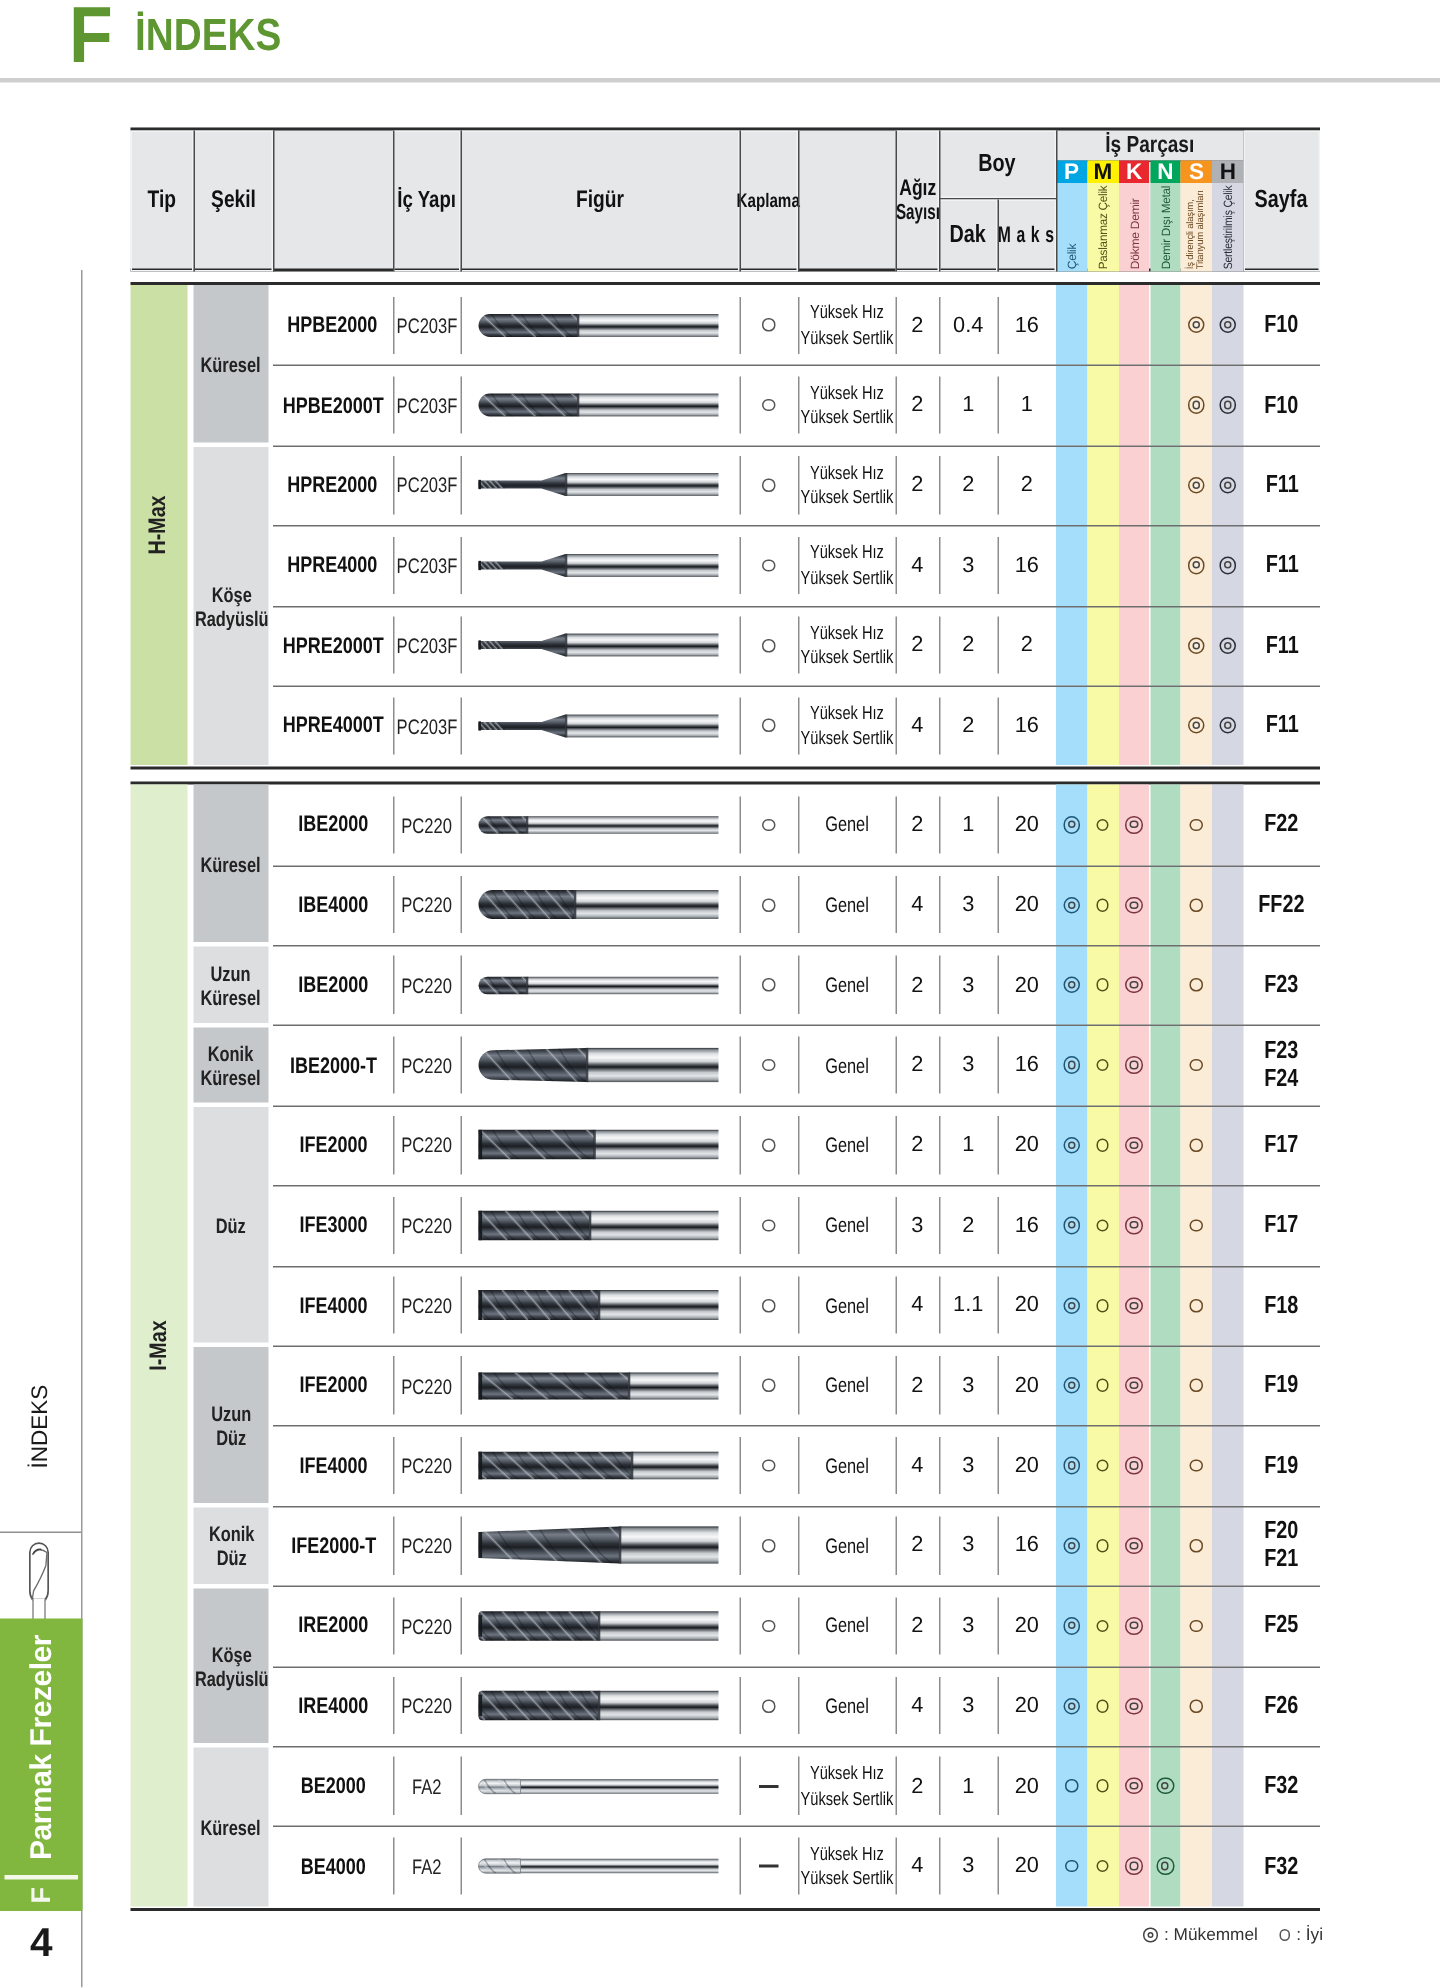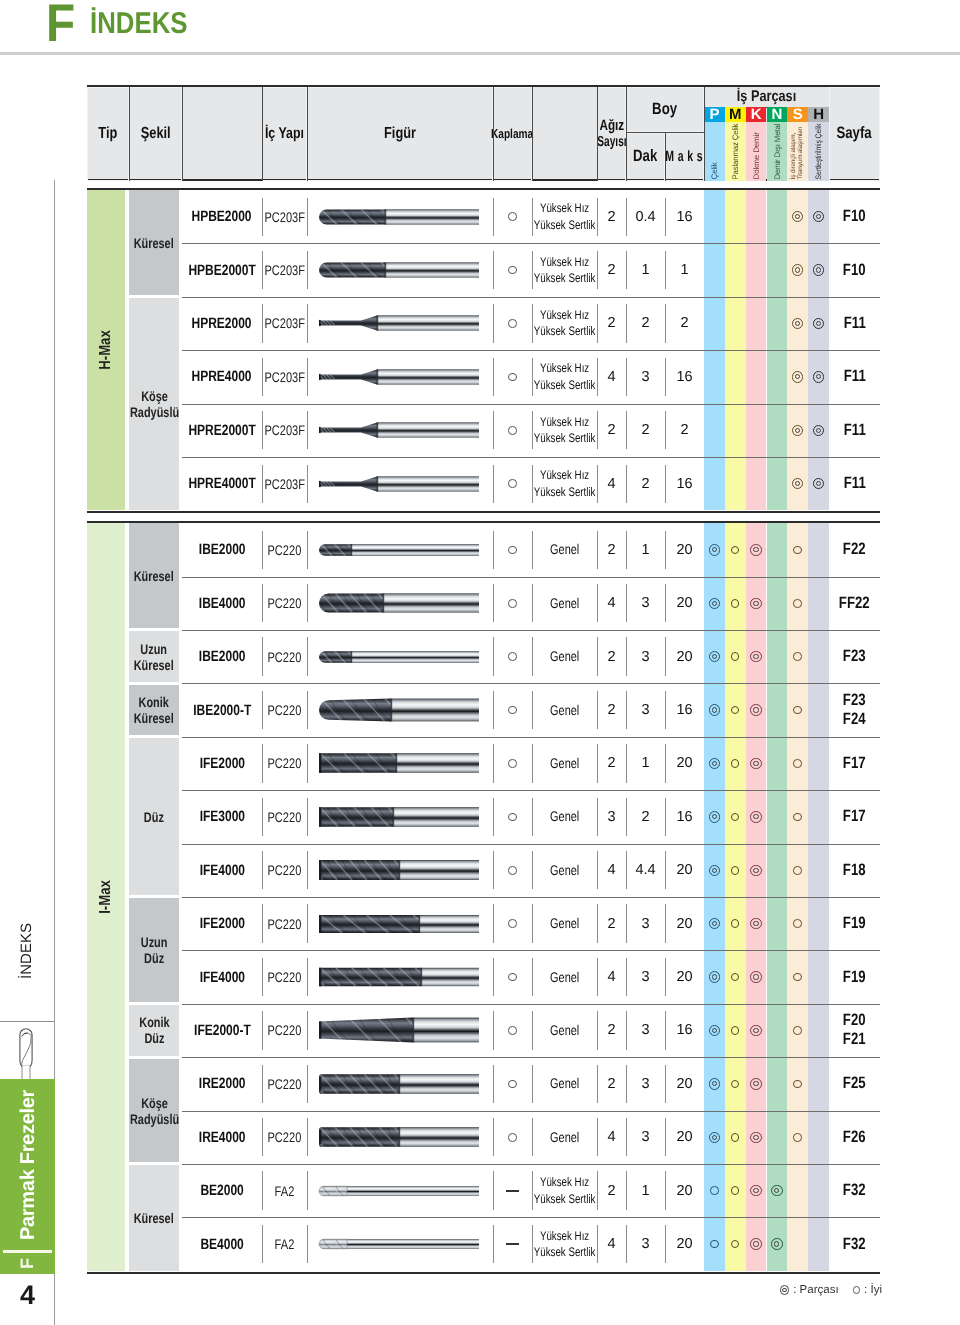--- a/index.html
+++ b/index.html
@@ -1836,21 +1836,21 @@
             <div class="c-kap" style="top: 0px; height: 53.4px;">
               <span class="sym-good"></span>
             </div>
             <div class="c-kul" style="top: 0px; height: 53.4px;">
               <span style="white-space: pre;">Genel</span>
             </div>
             <div class="c-agz" style="top: 0px; height: 53.4px;">
               <span style="white-space: pre;">4</span>
             </div>
             <div class="c-dak" style="top: 0px; height: 53.4px;">
-              <span style="white-space: pre;">4.4</span>
+              <span style="white-space: pre;">1.1</span>
             </div>
             <div class="c-mak" style="top: 0px; height: 53.4px;">
               <span style="white-space: pre;">20</span>
             </div>
             <div class="c-mat" style="top: 0px; height: 53.4px;">
               <div class="matcol" style="left: 0px; width: 20.8333px; background: rgb(164, 222, 251);">
                 <div class="matsym">
                   <span class="sym-exc" style="border-color: rgb(30, 85, 116);"></span>
                 </div>
               </div>
@@ -2797,21 +2797,21 @@
           <div class="rowline" style="top: 587.4px; z-index: 3;"></div>
           <div class="rowline" style="top: 640.8px; z-index: 3;"></div>
           <div class="rowline" style="top: 694.2px; z-index: 3;"></div>
         </div>
       </div>
   </div>
 
   <div id="legend">
     <span class="lg">
         <span class="sym-exc"></span>
-        <span>: Parçası</span>
+        <span>: Mükemmel</span>
       </span>
     <span class="lg" style="margin-left:14px">
         <span class="sym-good"></span>
         <span>: İyi</span>
       </span>
   </div>
 
 </div>
 
 </body></html>

